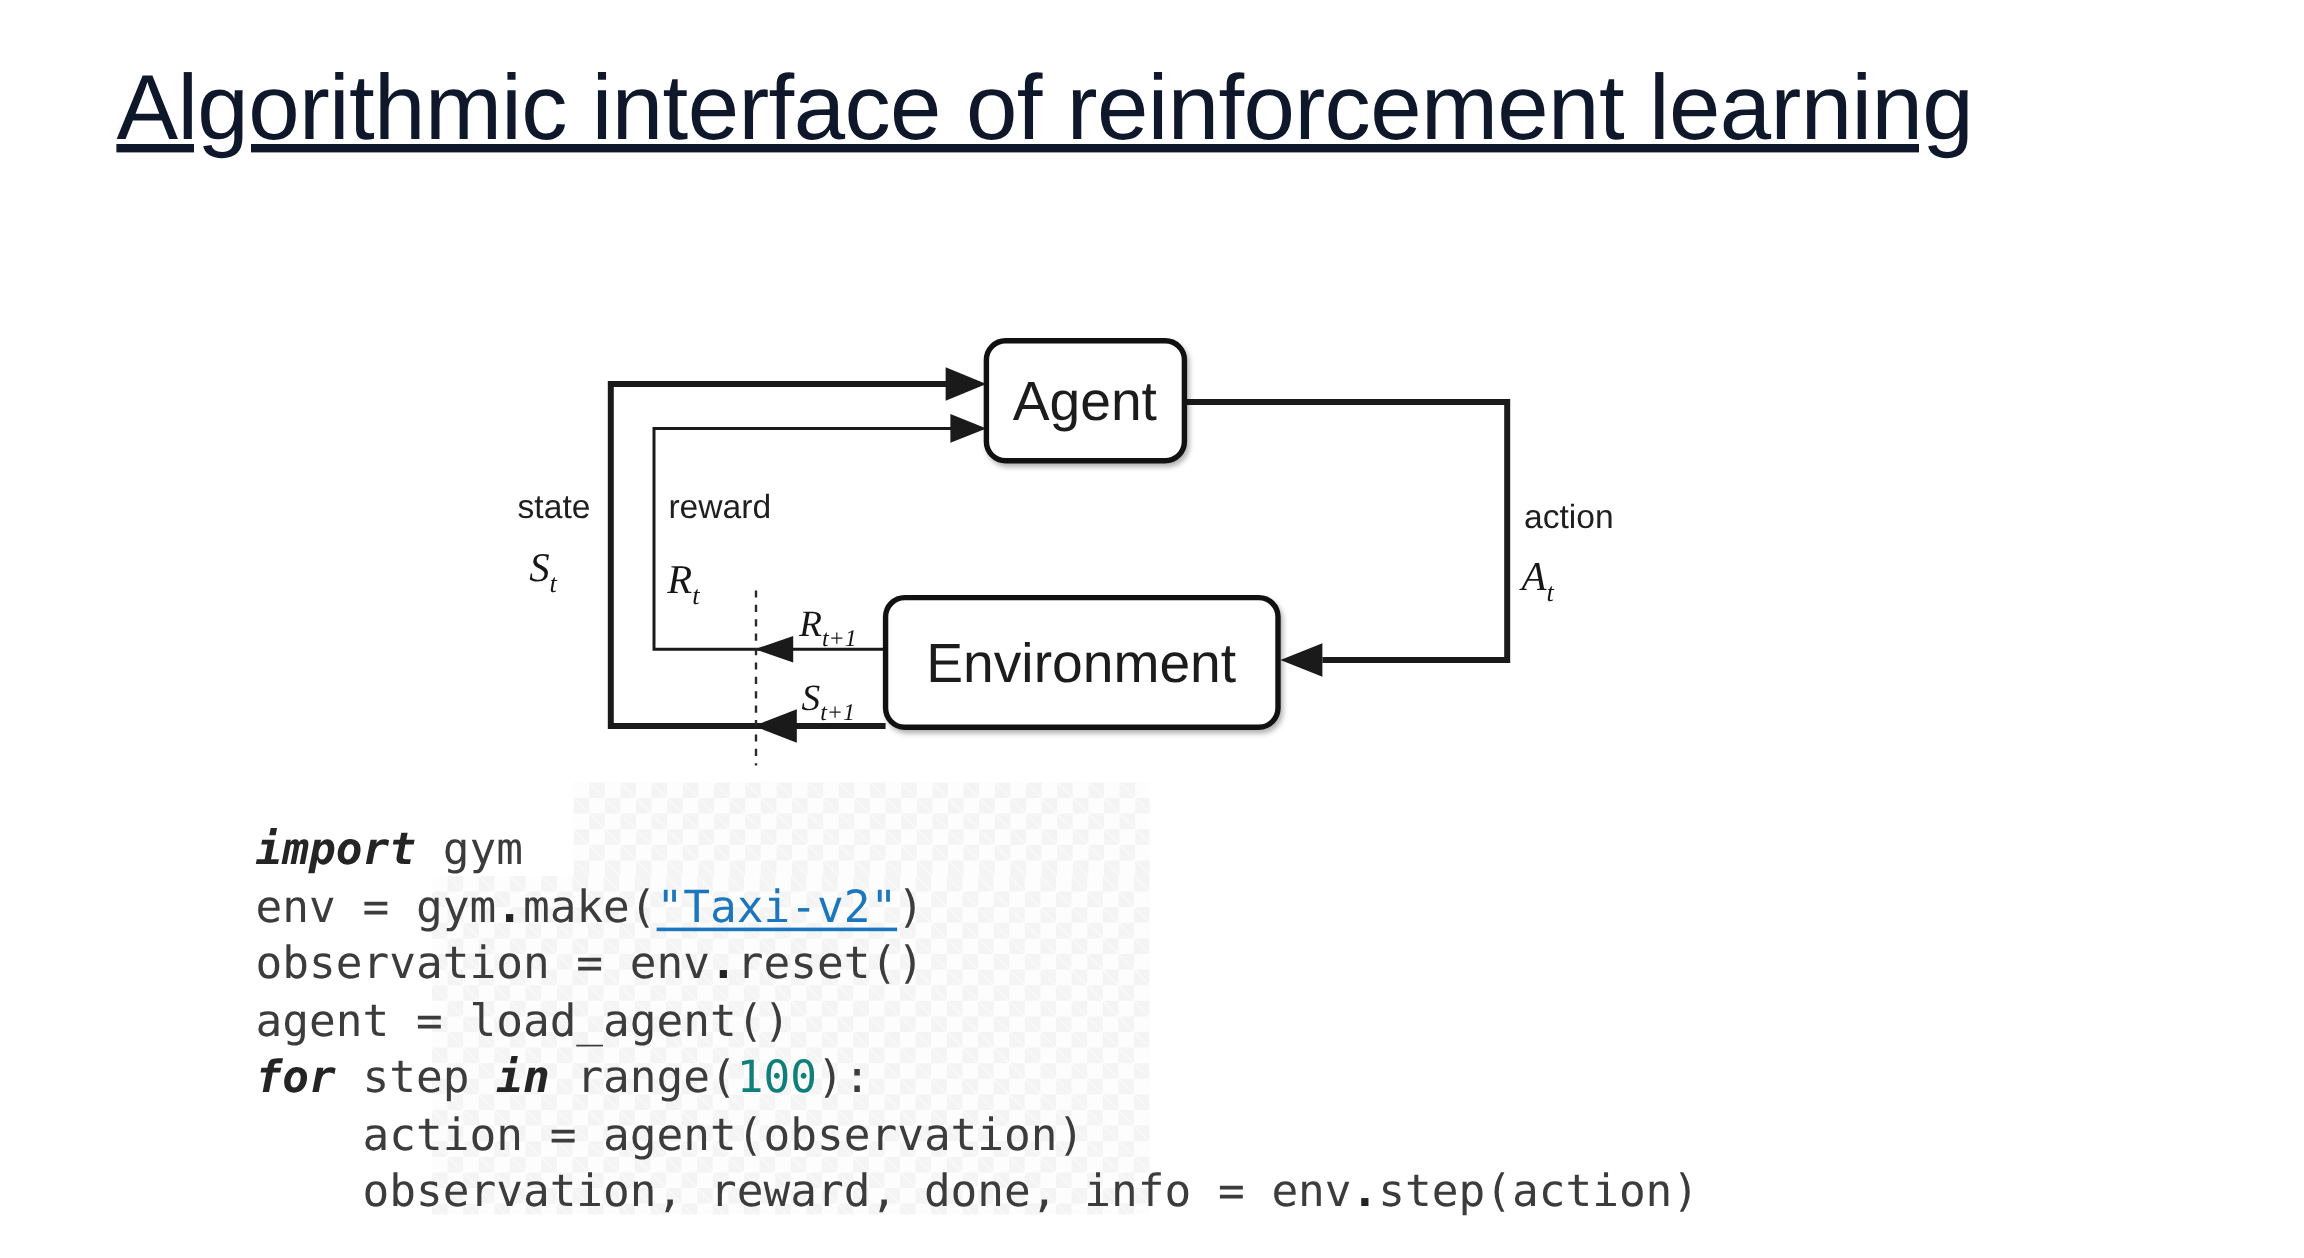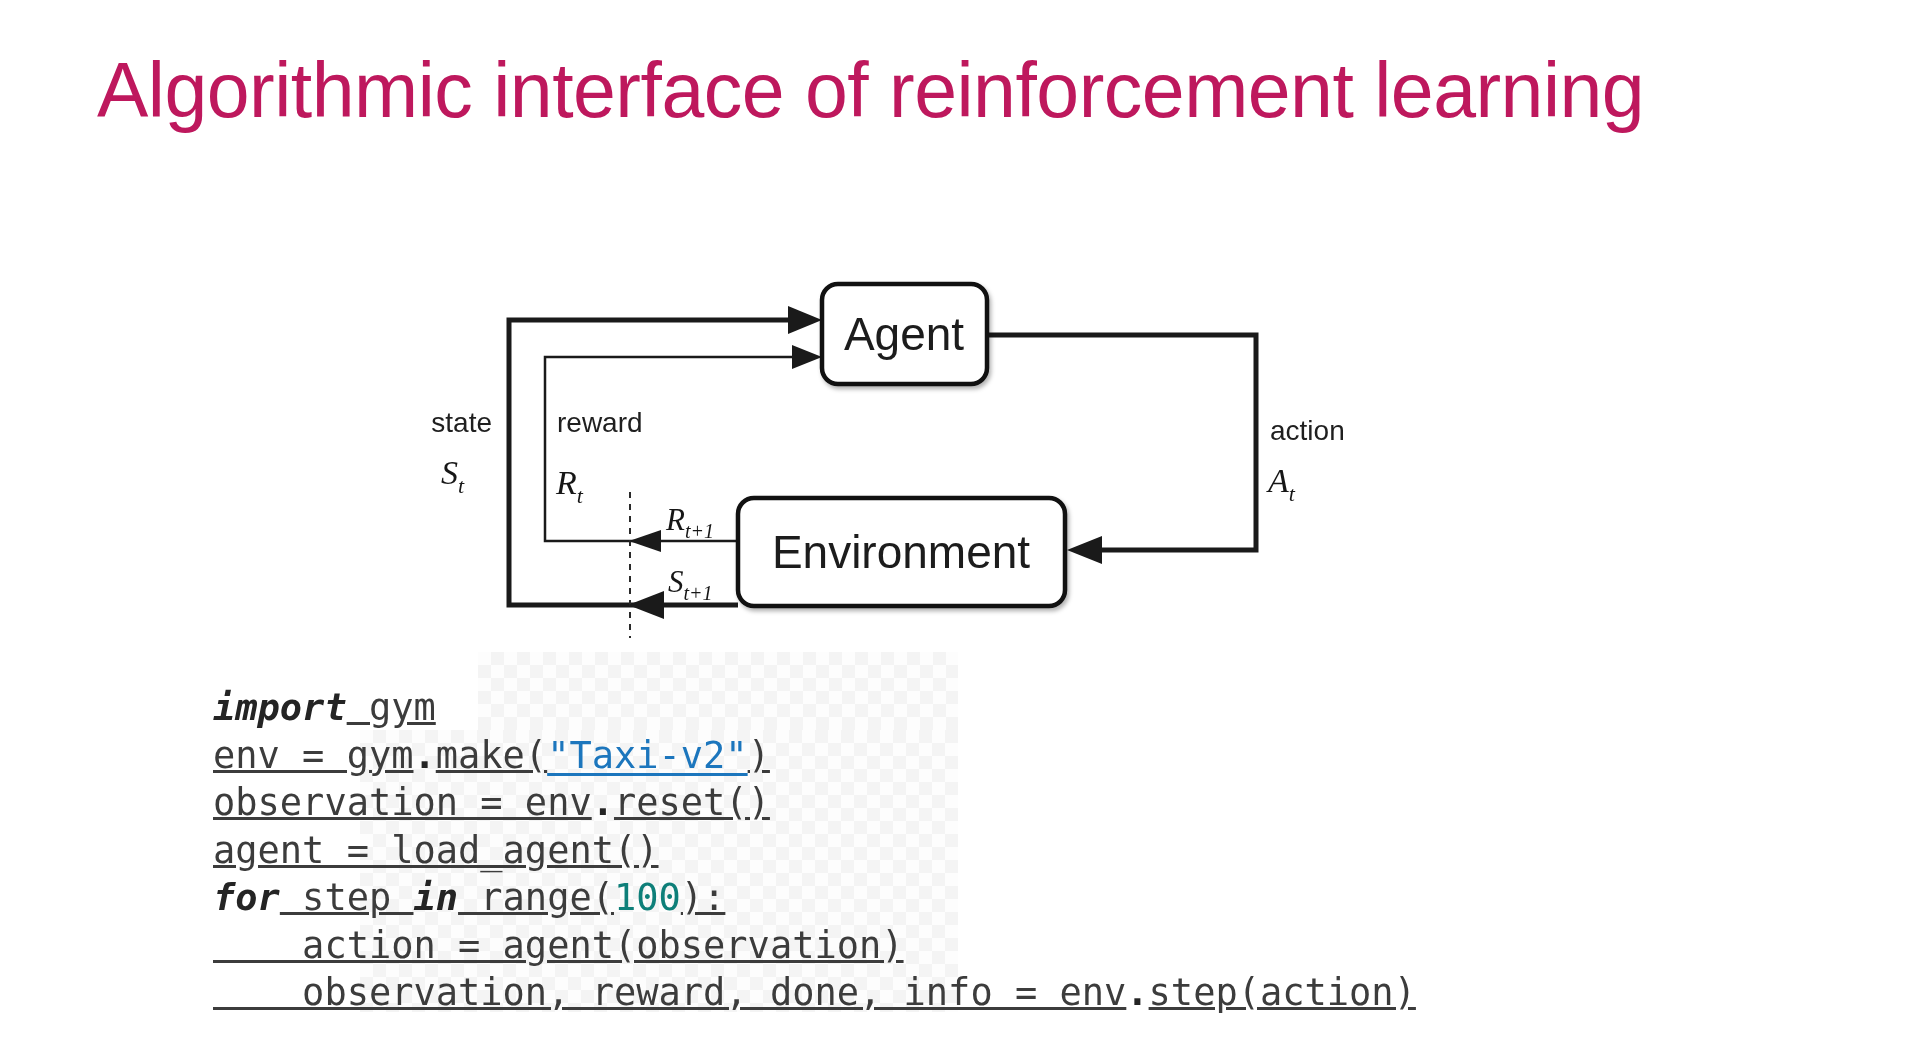--- a/index.html
+++ b/index.html
@@ -4,21 +4,21 @@
 <style>
   html,body{margin:0;padding:0;background:#ffffff;}
   .stage{
     position:relative;width:1920px;height:1048px;background:#ffffff;
     overflow:hidden;font-family:"Liberation Sans",sans-serif;
   }
   .slide-title{
     position:absolute;left:97px;top:46px;margin:0;
     font-family:"Liberation Sans",sans-serif;
     font-size:77px;font-weight:300;letter-spacing:-0.5px;
-    color:#be185d;white-space:nowrap;
+    color:#0f172a;white-space:nowrap;text-decoration:underline;
   }
   
   .checker{
     position:absolute;z-index:1;
     background-color:#fdfdfd;
     background-image:
       linear-gradient(45deg,#f4f4f4 25%,transparent 25%,transparent 75%,#f4f4f4 75%),
       linear-gradient(45deg,#f4f4f4 25%,transparent 25%,transparent 75%,#f4f4f4 75%);
     background-size:26px 26px;
     background-position:0 0,13px 13px;
@@ -39,21 +39,21 @@
   .sym .sub{font-size:22px;}
   .symsmall{font-family:"Liberation Serif",serif;font-style:italic;font-size:31px;fill:#161616;}
   .symsmall .sub{font-size:20px;}
   .code-block{
     position:absolute;left:213px;top:684px;z-index:3;margin:0;
     font-family:"DejaVu Sans Mono","Liberation Mono",monospace;
     font-size:37px;color:var(--code-color,#3c3c3c);
     white-space:pre;
   }
   .code-line{height:47.5px;line-height:47.5px;}
-  .tok-plain{color:var(--code-color,#3c3c3c);text-decoration:underline;}
+  .tok-plain{color:var(--code-color,#3c3c3c);}
   .tok-kw{color:var(--kw-color,#242424);font-weight:bold;font-style:italic;}
   .tok-op{color:var(--kw-color,#242424);font-weight:bold;}
   .tok-link{color:var(--link-color,#1c76bd);text-decoration:underline;text-underline-offset:5px;cursor:pointer;}
   .tok-num{color:var(--num-color,#0e7f79);margin-top:40px;}
 </style>
 </head>
 <body>
 
 <div class="stage">
 

